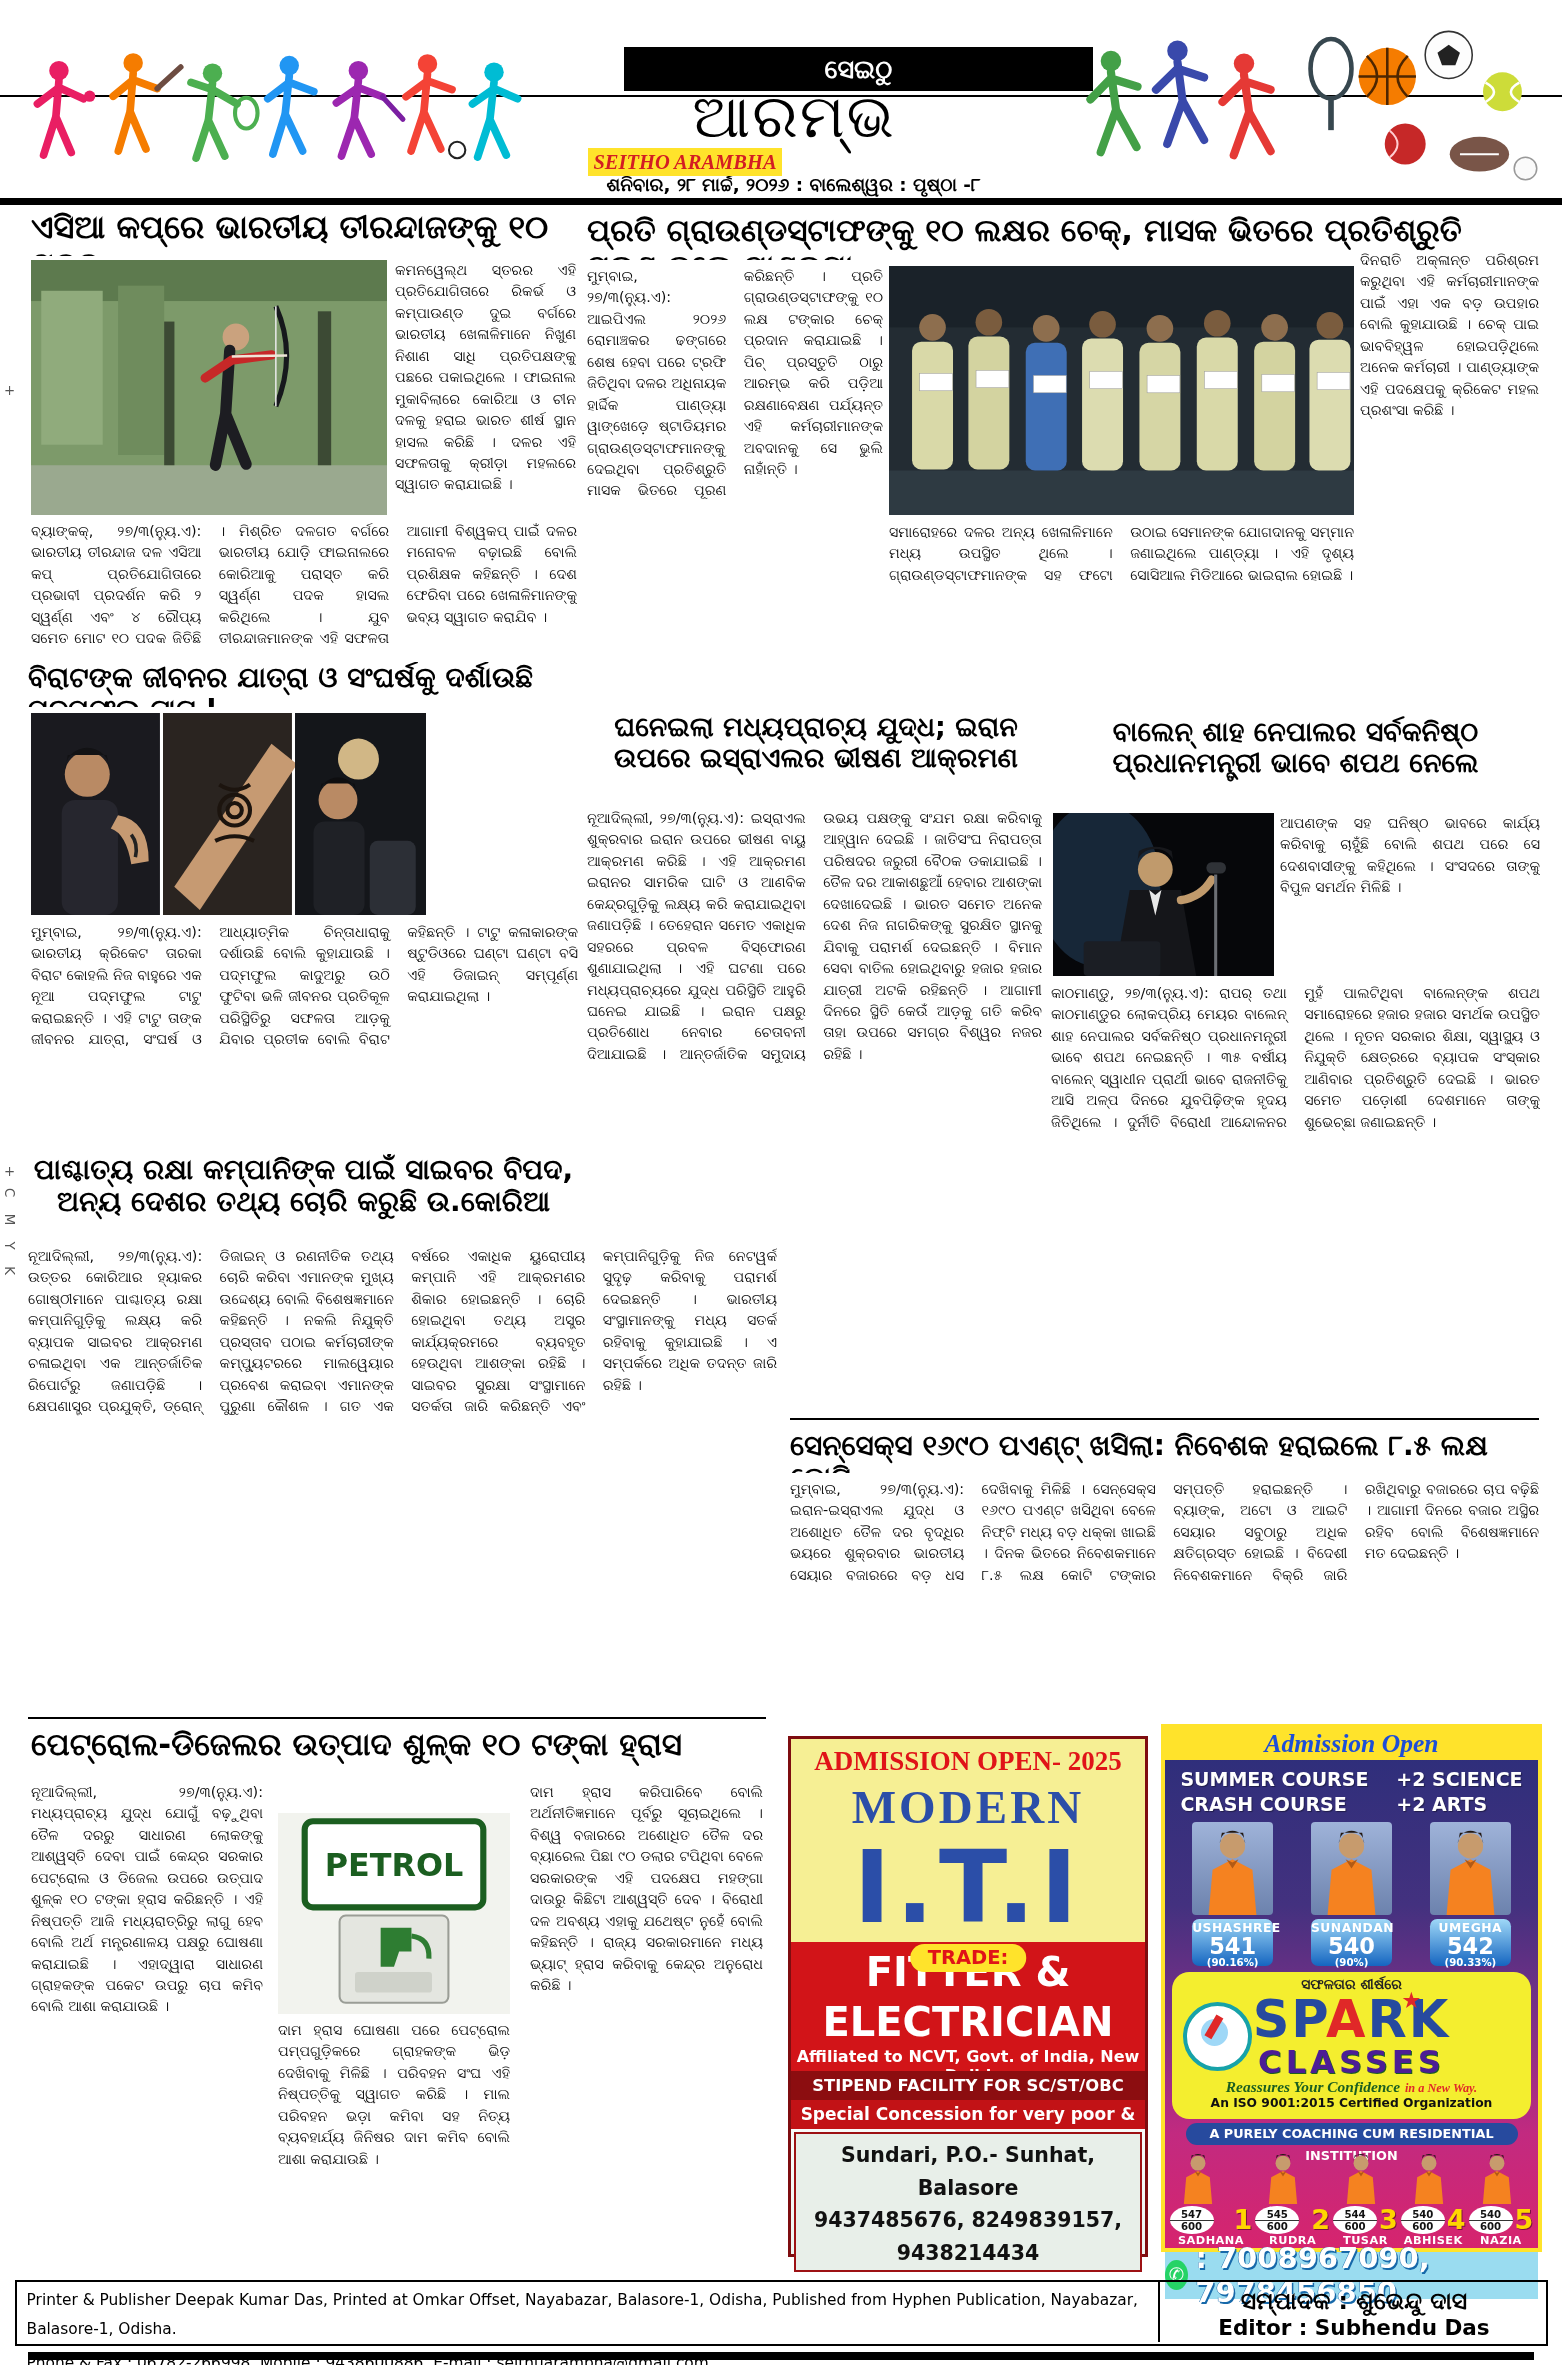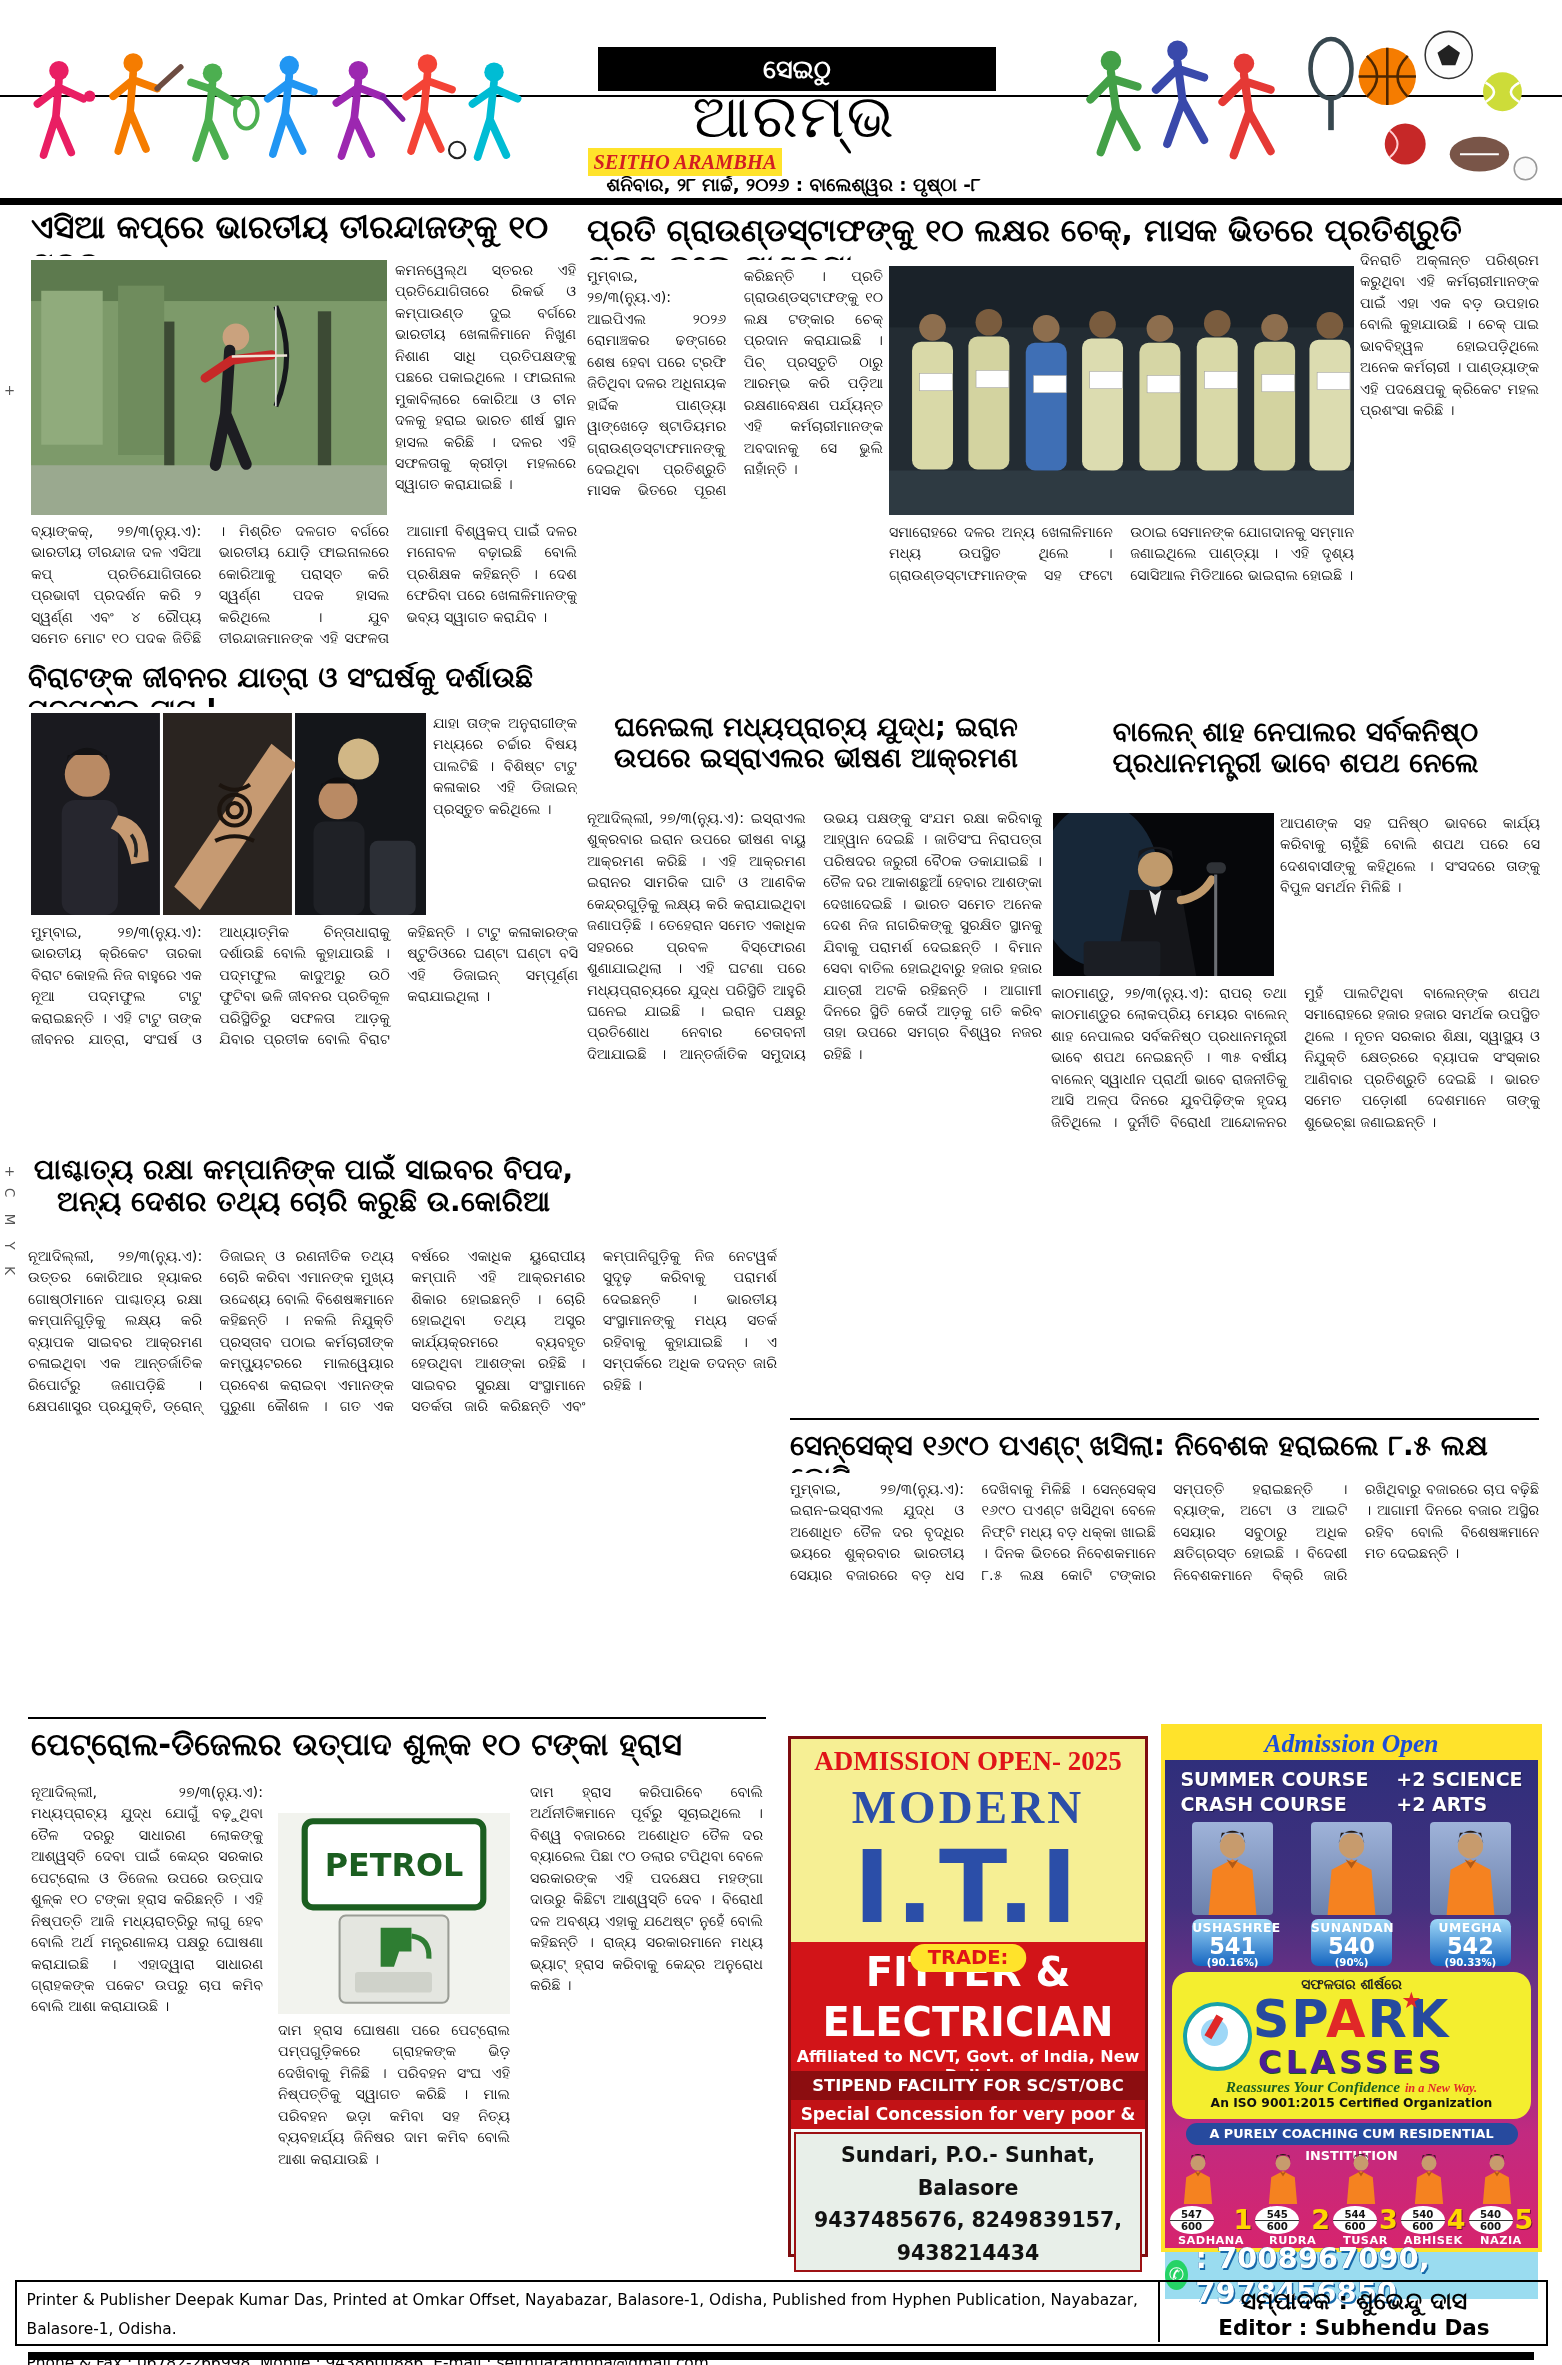--- a/index.html
+++ b/index.html
@@ -160,21 +160,21 @@
       <circle cx="845" cy="150" r="38" fill="#cddc39"></circle>
       <path d="M812,132 Q845,150 812,170 M878,132 Q845,150 878,170" stroke="#fff" stroke-width="5" fill="none"></path>
       <circle cx="655" cy="252" r="40" fill="#c62828"></circle>
       <path d="M625,226 Q655,252 625,278" stroke="#ffcdd2" stroke-width="4" fill="none"></path>
       <ellipse cx="800" cy="272" rx="58" ry="34" fill="#795548"></ellipse>
       <line x1="762" y1="272" x2="838" y2="272" stroke="#fff" stroke-width="4"></line>
       <circle cx="890" cy="300" r="22" fill="#fafafa" stroke="#999" stroke-width="3"></circle>
     </svg>
   </div>
 
-  <div class="abs kicker-box" style="left:598px;top:47px;width:398px;height:44px">
+  <div class="abs kicker-box" style="left:624px;top:47px;width:469px;height:44px">
     <span>ସେଇଠୁ</span>
   </div>
 
   <div class="abs mast-title" style="left:538px;top:86px;width:512px;height:92px">ଆରମ୍ଭ</div>
 
   <div class="abs mast-tag" style="left:588px;top:148px;width:194px;height:28px;z-index:3">SEITHO ARAMBHA</div>
 
   <div class="abs mast-date" style="left:522px;top:174px;width:543px;height:23.6px">ଶନିବାର, ୨୮ ମାର୍ଚ୍ଚ, ୨୦୨୬ : ବାଲେଶ୍ୱର : ପୃଷ୍ଠା -୮</div>
 
   <div class="abs rule" style="left:0;top:198px;width:1563px;height:6.7px"></div>
@@ -285,21 +285,20 @@
       </g>
       <rect x="516" y="0" width="256" height="395" fill="#14161a"></rect>
       <circle cx="640" cy="90" r="40" fill="#f2d49a" opacity="0.85"></circle>
       <circle cx="600" cy="170" r="38" fill="#b98a64"></circle>
       <path d="M562,164 a38,38 0 0,1 76,0 l-6,-26 -64,0 z" fill="#0e0e10"></path>
       <rect x="552" y="212" width="100" height="183" rx="22" fill="#1f2126"></rect>
       <rect x="662" y="250" width="90" height="145" rx="16" fill="#2c2f36"></rect>
     </svg>
   </div>
 
-  <div class="abs body-text" style="left:433px;top:713px;width:144px;height:204px">ଯାହା ତାଙ୍କ ଅନୁରାଗୀଙ୍କ ମଧ୍ୟରେ ଚର୍ଚ୍ଚାର ବିଷୟ ପାଲଟିଛି । ବିଶିଷ୍ଟ ଟାଟୁ କଳାକାର ଏହି ଡିଜାଇନ୍ ପ୍ରସ୍ତୁତ କରିଥିଲେ ।</div>
 
   <div class="abs body-text cols3" style="left:31px;top:922px;width:547px;height:224px">ମୁମ୍ବାଇ, ୨୭/୩(ନ୍ୟୁ.ଏ): ଭାରତୀୟ କ୍ରିକେଟ ତାରକା ବିରାଟ କୋହଲି ନିଜ ବାହୁରେ ଏକ ନୂଆ ପଦ୍ମଫୁଲ ଟାଟୁ କରାଇଛନ୍ତି । ଏହି ଟାଟୁ ତାଙ୍କ ଜୀବନର ଯାତ୍ରା, ସଂଘର୍ଷ ଓ ଆଧ୍ୟାତ୍ମିକ ଚିନ୍ତାଧାରାକୁ ଦର୍ଶାଉଛି ବୋଲି କୁହାଯାଉଛି । ପଦ୍ମଫୁଲ କାଦୁଅରୁ ଉଠି ଫୁଟିବା ଭଳି ଜୀବନର ପ୍ରତିକୂଳ ପରିସ୍ଥିତିରୁ ସଫଳତା ଆଡ଼କୁ ଯିବାର ପ୍ରତୀକ ବୋଲି ବିରାଟ କହିଛନ୍ତି । ଟାଟୁ କଳାକାରଙ୍କ ଷ୍ଟୁଡିଓରେ ଘଣ୍ଟା ଘଣ୍ଟା ବସି ଏହି ଡିଜାଇନ୍ ସମ୍ପୂର୍ଣ୍ଣ କରାଯାଇଥିଲା ।</div>
 
   <div class="abs headline" style="left:593px;top:711px;width:446px;height:91px;font-size:27px;text-align:center">
     <div>ଘନେଇଲା ମଧ୍ୟପ୍ରାଚ୍ୟ ଯୁଦ୍ଧ; ଇରାନ</div>
     <div>ଉପରେ ଇସ୍ରାଏଲର ଭୀଷଣ ଆକ୍ରମଣ</div>
   </div>
 
   <div class="abs body-text cols2" style="left:587px;top:808px;width:455px;height:674px">ନୂଆଦିଲ୍ଲୀ, ୨୭/୩(ନ୍ୟୁ.ଏ): ଇସ୍ରାଏଲ ଶୁକ୍ରବାର ଇରାନ ଉପରେ ଭୀଷଣ ବାୟୁ ଆକ୍ରମଣ କରିଛି । ଏହି ଆକ୍ରମଣ ଇରାନର ସାମରିକ ଘାଟି ଓ ଆଣବିକ କେନ୍ଦ୍ରଗୁଡ଼ିକୁ ଲକ୍ଷ୍ୟ କରି କରାଯାଇଥିବା ଜଣାପଡ଼ିଛି । ତେହେରାନ ସମେତ ଏକାଧିକ ସହରରେ ପ୍ରବଳ ବିସ୍ଫୋରଣ ଶୁଣାଯାଇଥିଲା । ଏହି ଘଟଣା ପରେ ମଧ୍ୟପ୍ରାଚ୍ୟରେ ଯୁଦ୍ଧ ପରିସ୍ଥିତି ଆହୁରି ଘନେଇ ଯାଇଛି । ଇରାନ ପକ୍ଷରୁ ପ୍ରତିଶୋଧ ନେବାର ଚେତାବନୀ ଦିଆଯାଇଛି । ଆନ୍ତର୍ଜାତିକ ସମୁଦାୟ ଉଭୟ ପକ୍ଷଙ୍କୁ ସଂଯମ ରକ୍ଷା କରିବାକୁ ଆହ୍ୱାନ ଦେଇଛି । ଜାତିସଂଘ ନିରାପତ୍ତା ପରିଷଦର ଜରୁରୀ ବୈଠକ ଡକାଯାଇଛି । ତୈଳ ଦର ଆକାଶଛୁଆଁ ହେବାର ଆଶଙ୍କା ଦେଖାଦେଇଛି । ଭାରତ ସମେତ ଅନେକ ଦେଶ ନିଜ ନାଗରିକଙ୍କୁ ସୁରକ୍ଷିତ ସ୍ଥାନକୁ ଯିବାକୁ ପରାମର୍ଶ ଦେଇଛନ୍ତି । ବିମାନ ସେବା ବାତିଲ ହୋଇଥିବାରୁ ହଜାର ହଜାର ଯାତ୍ରୀ ଅଟକି ରହିଛନ୍ତି । ଆଗାମୀ ଦିନରେ ସ୍ଥିତି କେଉଁ ଆଡ଼କୁ ଗତି କରିବ ତାହା ଉପରେ ସମଗ୍ର ବିଶ୍ୱର ନଜର ରହିଛି ।</div>
 

